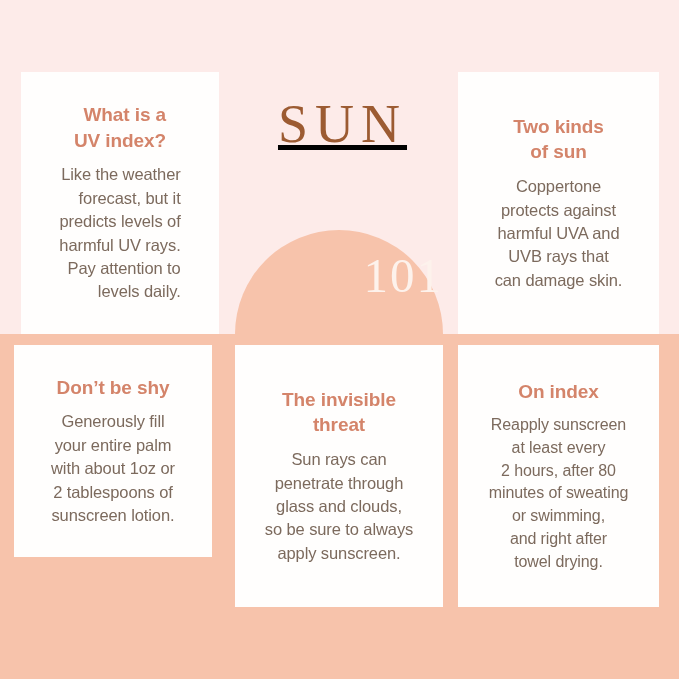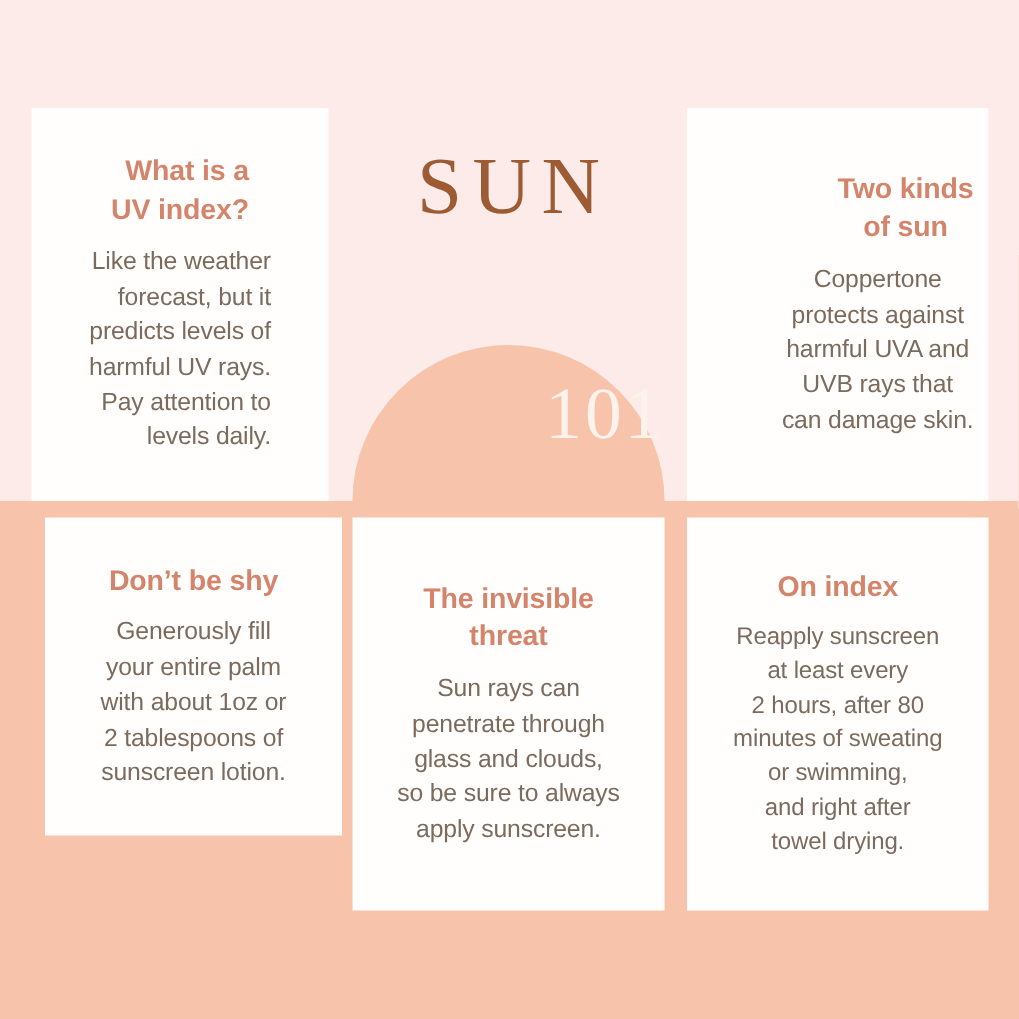--- a/index.html
+++ b/index.html
@@ -41,20 +41,21 @@
     border-top-right-radius: 104px 104px;
   }
   
   .center-title {
     position: absolute;
     left: 235px;
     top: 96px;
     width: 208px;
     text-align: center;
     z-index: 5;
+    text-decoration: underline;
   }
   .title-sun, .title-safety {
     font-family: "Liberation Serif", serif;
     color: #9c5b32;
     letter-spacing: 7px;
     line-height: 1.04;
     font-weight: 400;
     text-indent: 7px;
   }
   .title-sun {
@@ -98,22 +99,22 @@
   }
   .card-body {
     color: #7c6a5d;
     font-size: 16.5px;
     line-height: 1.42;
     margin: 0;
     letter-spacing: -0.1px;
   }
   
   #card-uv-index     { left: 21px;  top: 72px;  width: 198px; height: 262px; text-align: right; }
-  #card-two-kinds    { left: 458px; top: 72px;  width: 201px; height: 262px; align-items: flex-end; }
-  #card-dont-be-shy  { left: 30px;  top: 345px; width: 198px; height: 212px; }
+  #card-two-kinds    { left: 458px; top: 72px;  width: 201px; height: 262px; }
+  #card-dont-be-shy  { left: 14px;  top: 345px; width: 198px; height: 212px; }
   #card-invisible    { left: 235px; top: 345px; width: 208px; height: 262px; }
   #card-on-repeat    { left: 458px; top: 345px; width: 201px; height: 262px; }
   #card-uv-index .card-body,
   #card-two-kinds .card-body { font-size: 16.5px; }
   #card-on-repeat .card-body { font-size: 16px; }
 </style>
 </head>
 <body>
 
 <div id="infographic">

